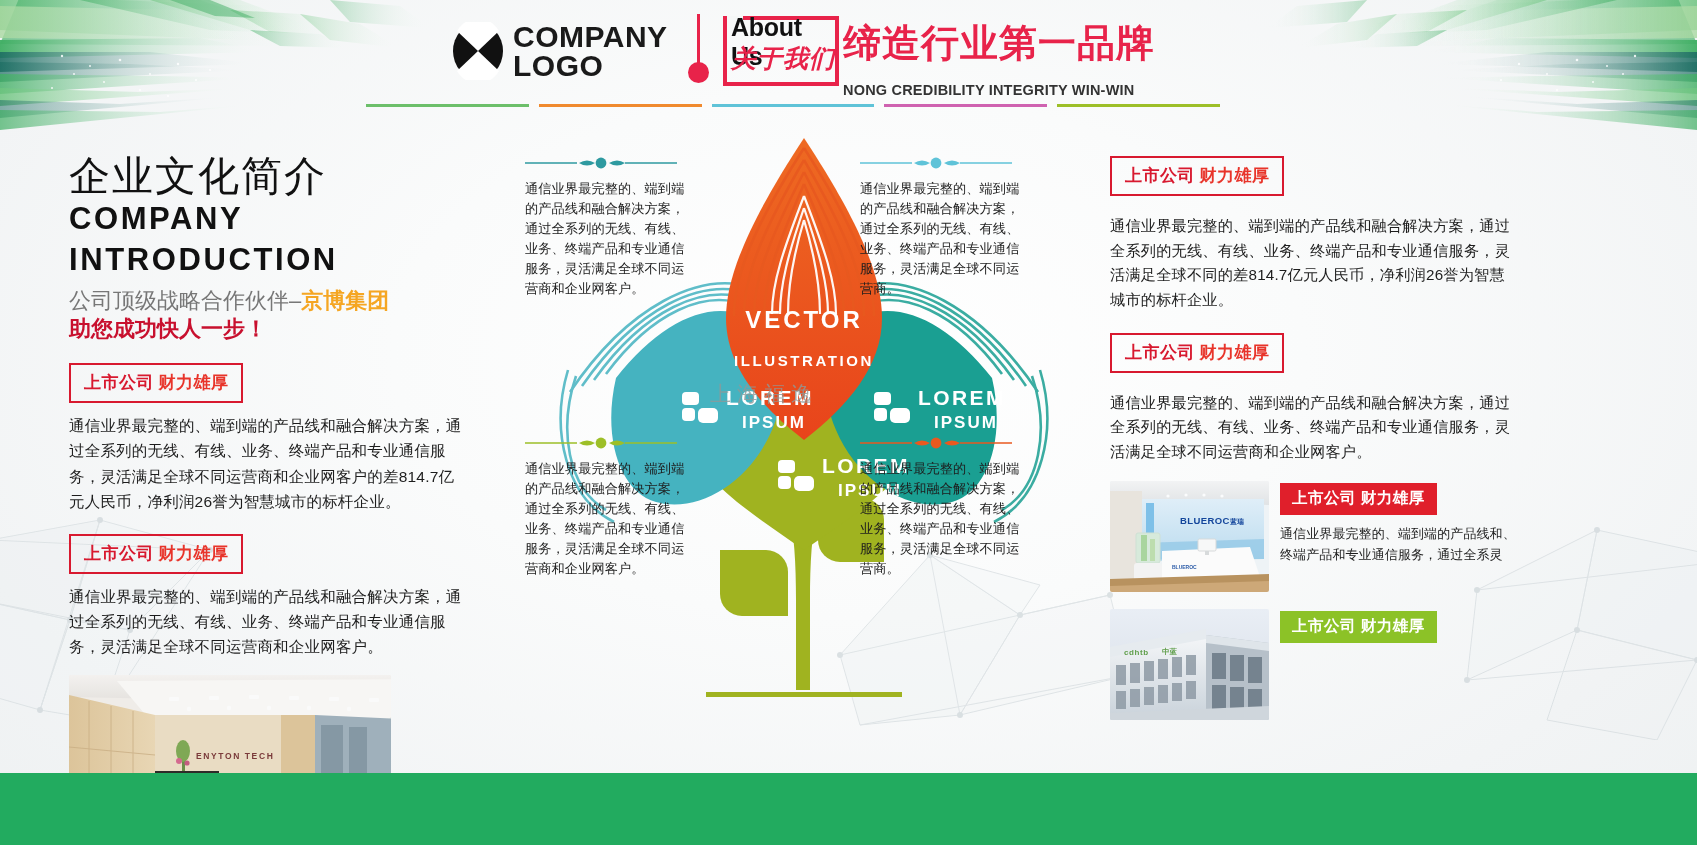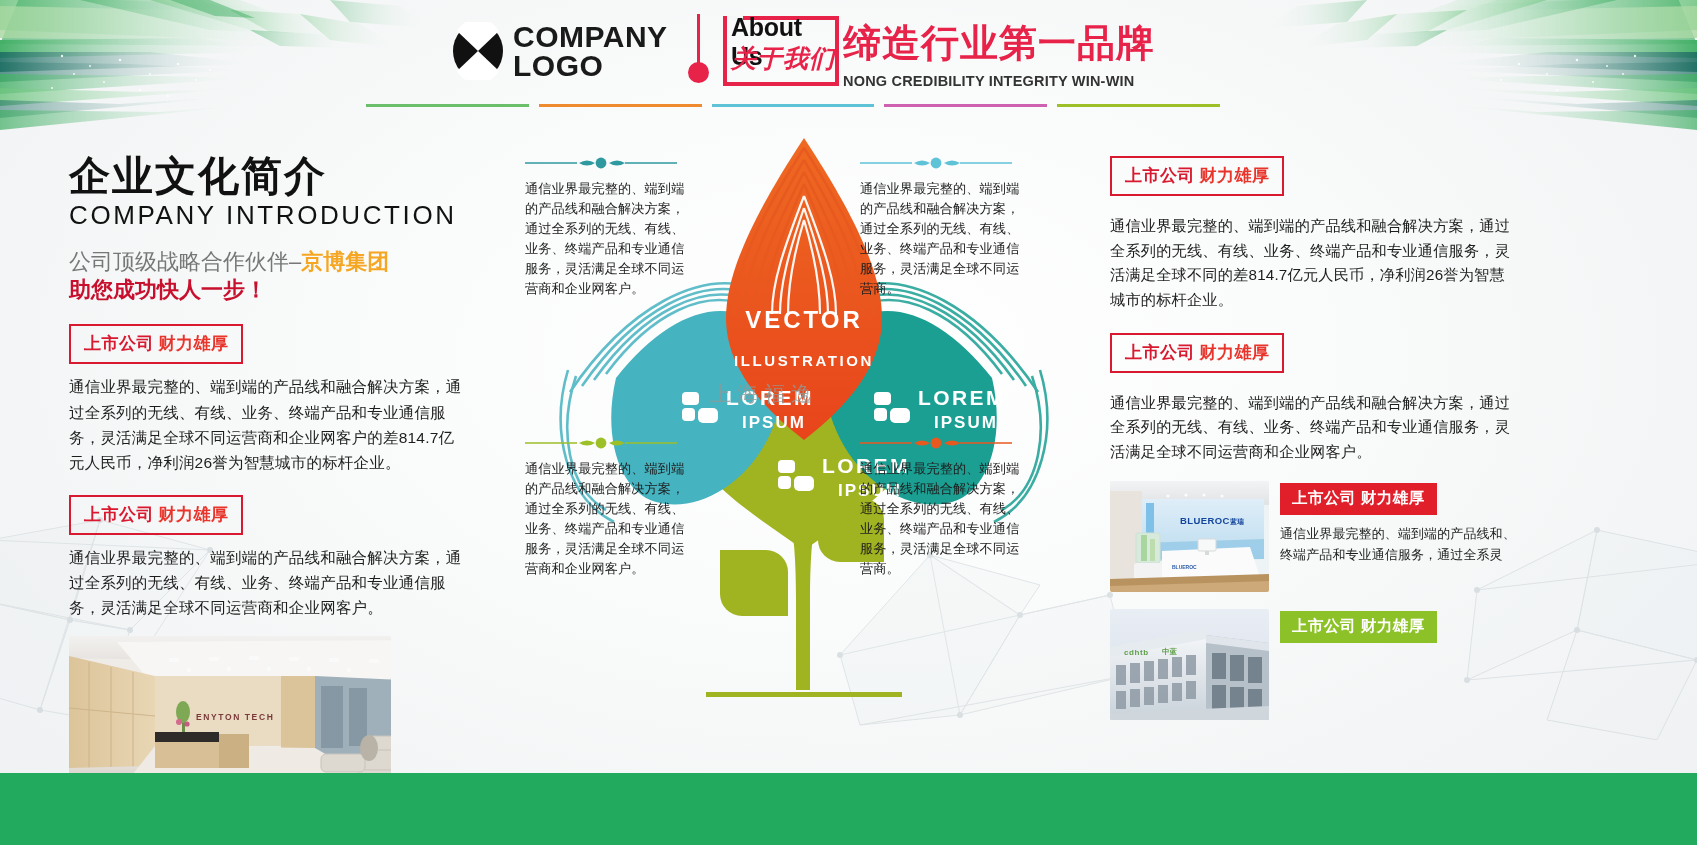--- a/index.html
+++ b/index.html
@@ -38,30 +38,30 @@
   .hdr-stem{position:absolute;left:697px;top:14px;width:3px;height:58px;background:#e8234a;}
   .hdr-dot{position:absolute;left:688px;top:62px;width:21px;height:21px;border-radius:50%;background:#e8234a;}
 
   .about-box{position:absolute;left:723px;top:16px;width:116px;height:70px;border:4px solid #e8234a;box-sizing:border-box;padding-left:36px;}
   .about-box .en{position:absolute;left:4px;top:-7px;font-size:25px;font-weight:700;color:#111;background:transparent;letter-spacing:-.3px;}
   .about-box .cn{position:absolute;left:4px;top:22px;font-size:25px;font-weight:700;color:#e8234a;letter-spacing:1px;font-style:italic;}
   .about-box .notchTop{position:absolute;left:0;top:-4px;width:16px;height:4px;background:#f5f7f7;}
 
   .slogan{position:absolute;left:843px;top:22px;}
   .slogan .cn{font-size:38px;font-weight:700;color:#e8234a;letter-spacing:1px;line-height:1.12;}
-  .slogan .en{font-size:14.5px;font-weight:700;color:#333;letter-spacing:.2px;margin-top:8px;}
+  .slogan .en{font-size:14.5px;font-weight:700;color:#333;letter-spacing:.2px;margin-top:17px;}
 
   .divider{position:absolute;left:366px;top:104px;width:854px;height:3px;display:flex;gap:10px;}
   .divider i{display:block;height:3px;flex:1 1 0;}
 
   
   #leftcol{position:absolute;left:69px;top:152px;width:400px;}
-  .title-cn{font-size:41px;font-weight:700;color:#111;letter-spacing:2px;line-height:1.18;}
-  .title-en{font-size:26px;font-weight:400;color:#111;letter-spacing:2.6px;line-height:1.3;margin-top:-1px;}
-  .sub1{font-size:22px;color:#777;letter-spacing:0px;margin-top:15px;line-height:1.28;white-space:nowrap;}
+  .title-cn{font-size:41px;font-weight:400;color:#111;letter-spacing:2px;line-height:1.18;}
+  .title-en{font-size:31px;font-weight:700;color:#111;letter-spacing:2.6px;line-height:1.3;margin-top:-1px;}
+  .sub1{font-size:22px;color:#777;letter-spacing:0px;margin-top:7px;line-height:1.28;white-space:nowrap;}
   .sub1 b{color:#f5a623;font-weight:700;}
   .sub2{font-size:22px;font-weight:700;color:#c8102e;letter-spacing:0;line-height:1.28;}
 
   .badge-outline{display:inline-block;border:2px solid #d8192f;padding:6px 13px 7px;margin-top:20px;}
   .badge-outline .b1{font-size:17px;font-weight:700;color:#d8192f;letter-spacing:.5px;}
   .badge-outline .b2{font-size:17px;font-weight:700;color:#e8342a;letter-spacing:.5px;}
 
   .para{font-size:15.5px;color:#1d1d1d;line-height:1.62;margin-top:10px;letter-spacing:.2px;}
 
   .photo{margin-top:16px;border-radius:2px;overflow:hidden;position:relative;}

